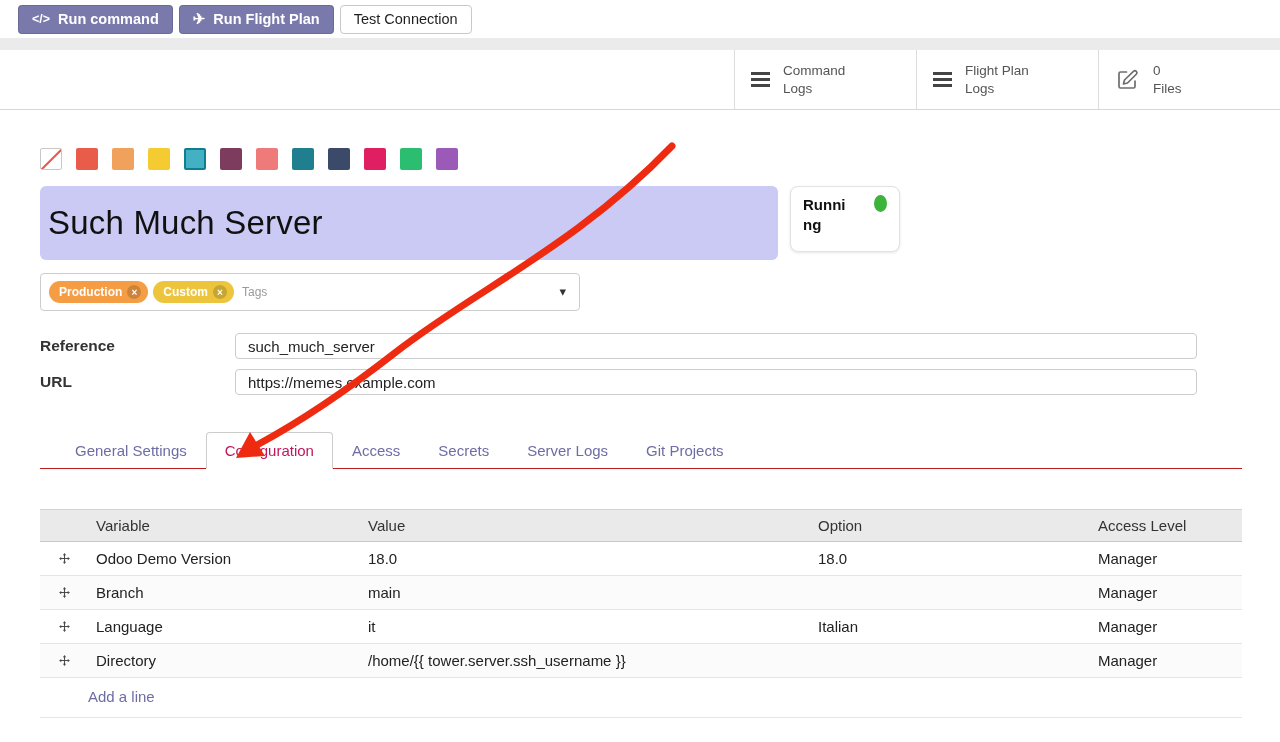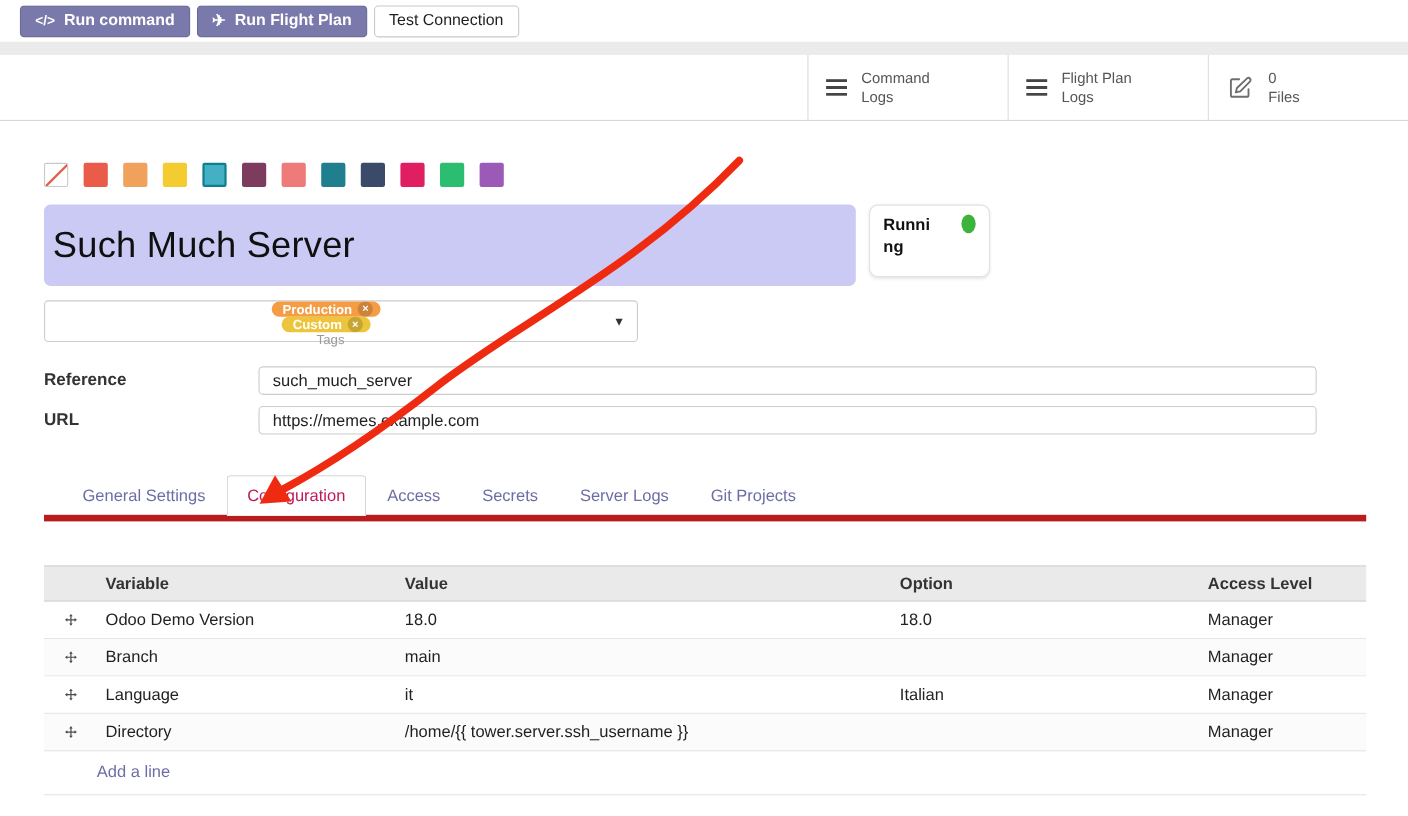--- a/index.html
+++ b/index.html
@@ -39,47 +39,47 @@
   .title-box { width:738px; height:74px; border-radius:6px; display:flex; align-items:center; padding-left:8px; cursor:text; }
   .title-box h1 { font-size:33px; font-weight:400; color:#101010; letter-spacing:.2px; }
   .status-card { width:110px; min-height:66px; background:#fff; border:1px solid #e2e2e2; border-radius:8px;
     box-shadow:0 1px 3px rgba(0,0,0,.1); display:flex; justify-content:space-between;
     padding:8px 12px; cursor:pointer; }
   .status-label { font-weight:700; font-size:15px; color:#111; width:50px; word-break:break-all; line-height:1.3; }
   .status-dot { width:13px; height:17px; border-radius:50%; }
 
   
   .tags-field { margin-top:13px; width:540px; height:38px; border:1px solid #ccc; border-radius:4px;
-    display:flex; align-items:center; padding:0 30px 0 8px; position:relative; cursor:text;flex-direction:column; }
+    display:flex; align-items:center; padding:0 30px 0 8px; position:relative; cursor:text; }
   .tag { display:inline-flex; align-items:center; gap:5px; height:22px; padding:0 7px 0 10px; border-radius:11px;
     color:#fff; font-size:12px; font-weight:700; margin-right:5px; white-space:nowrap; }
   .tag-x { width:14px; height:14px; border-radius:50%; background:rgba(0,0,0,.16); display:inline-flex;
     align-items:center; justify-content:center; font-size:10px; font-weight:700; cursor:pointer; }
   .tags-ph { color:#9a9a9a; font-size:12px; margin-left:3px; }
   .caret { position:absolute; right:13px; top:50%; transform:translateY(-52%); font-size:13px; color:#333; cursor:pointer; }
 
   
   .field-row { display:flex; align-items:center; margin-right:45px; }
   .field-row.first { margin-top:22px; }
   .field-row.next { margin-top:10px; }
   .f-label { width:195px; font-weight:700; font-size:15.5px; color:#333; }
   .f-input { flex:1; height:26px; border:1px solid #ccc; border-radius:4px; font-family:"Liberation Sans",sans-serif;
     font-size:15px; padding:0 12px; color:#222; background:#fff; }
 
   
-  .tabs { margin-top:37px; border-bottom:6px solid #b91c1c; display:flex; padding-left:16px; }
+  .tabs { margin-top:37px; border-bottom:1px solid #b91c1c; display:flex; padding-left:16px; }
   .tab { padding:9px 18px; font-size:15px; color:#6d6da6; font-weight:500; cursor:pointer;
     border:1px solid transparent; margin-bottom:-1px; border-radius:4px 4px 0 0; white-space:nowrap; }
   .tab.active { background:#fff; color:#be185d; font-weight:400; border-color:#ccc #ccc #fff; }
 
   
   .table { margin-top:40px; }
   .t-head, .t-row { display:grid; grid-template-columns:48px 272px 450px 280px 1fr; align-items:center; }
   .t-head { background:#eaeaea; border-top:1px solid #d2d2d2; border-bottom:1px solid #c8c8c8; height:33px; }
-  .th { font-weight:700; font-size:15px; color:#333; padding-left:8px; }
+  .th { font-weight:400; font-size:15px; color:#333; padding-left:8px; }
   .t-row { height:34px; border-bottom:1px solid #e5e5e5; font-size:15px; color:#222; background:#fff; }
   .t-row:nth-child(odd) { background:#fbfbfb; }
   .td { padding-left:8px; overflow:hidden; white-space:nowrap; }
   .handle-cell { display:flex; justify-content:center; padding-left:0; cursor:grab; }
   .t-add { padding:10px 0 11px 48px; border-bottom:1px solid #e5e5e5; }
   .t-add a { color:#6d6da6; font-size:15px; font-weight:500; text-decoration:none; cursor:pointer; }
 
   
   .arrow-overlay { position:absolute; left:0; top:0; pointer-events:none; z-index:50; }
 </style>

